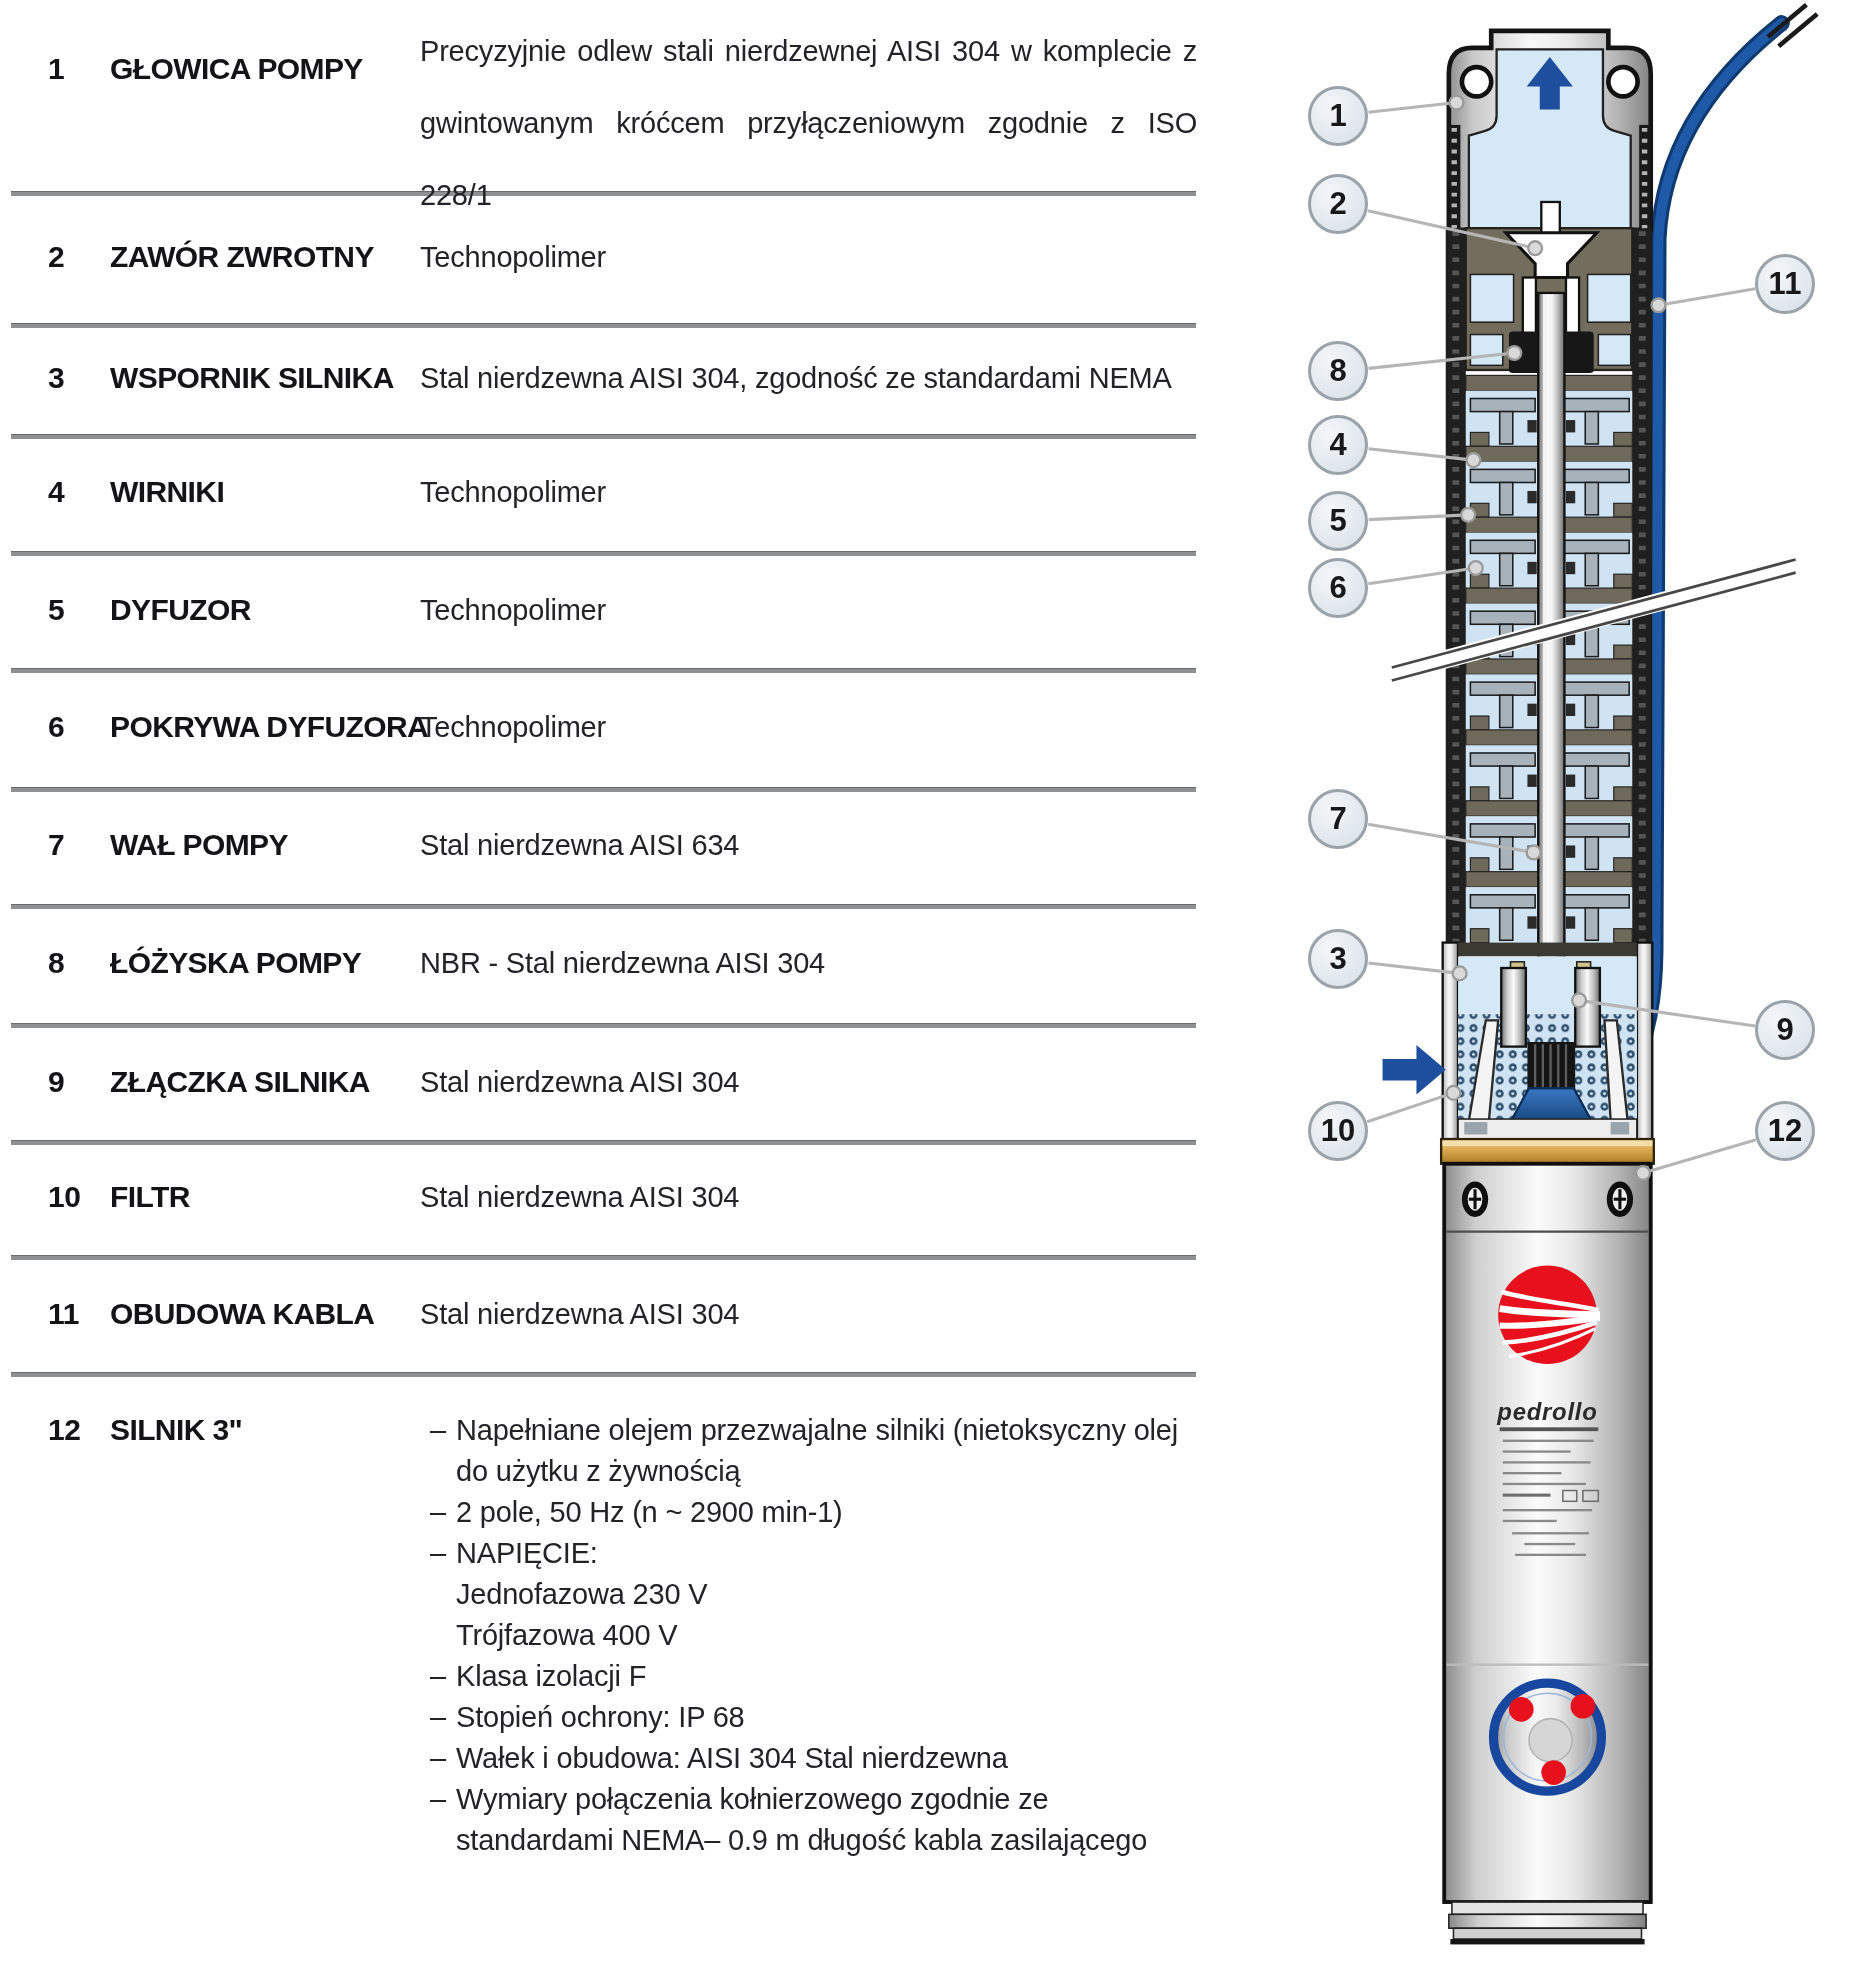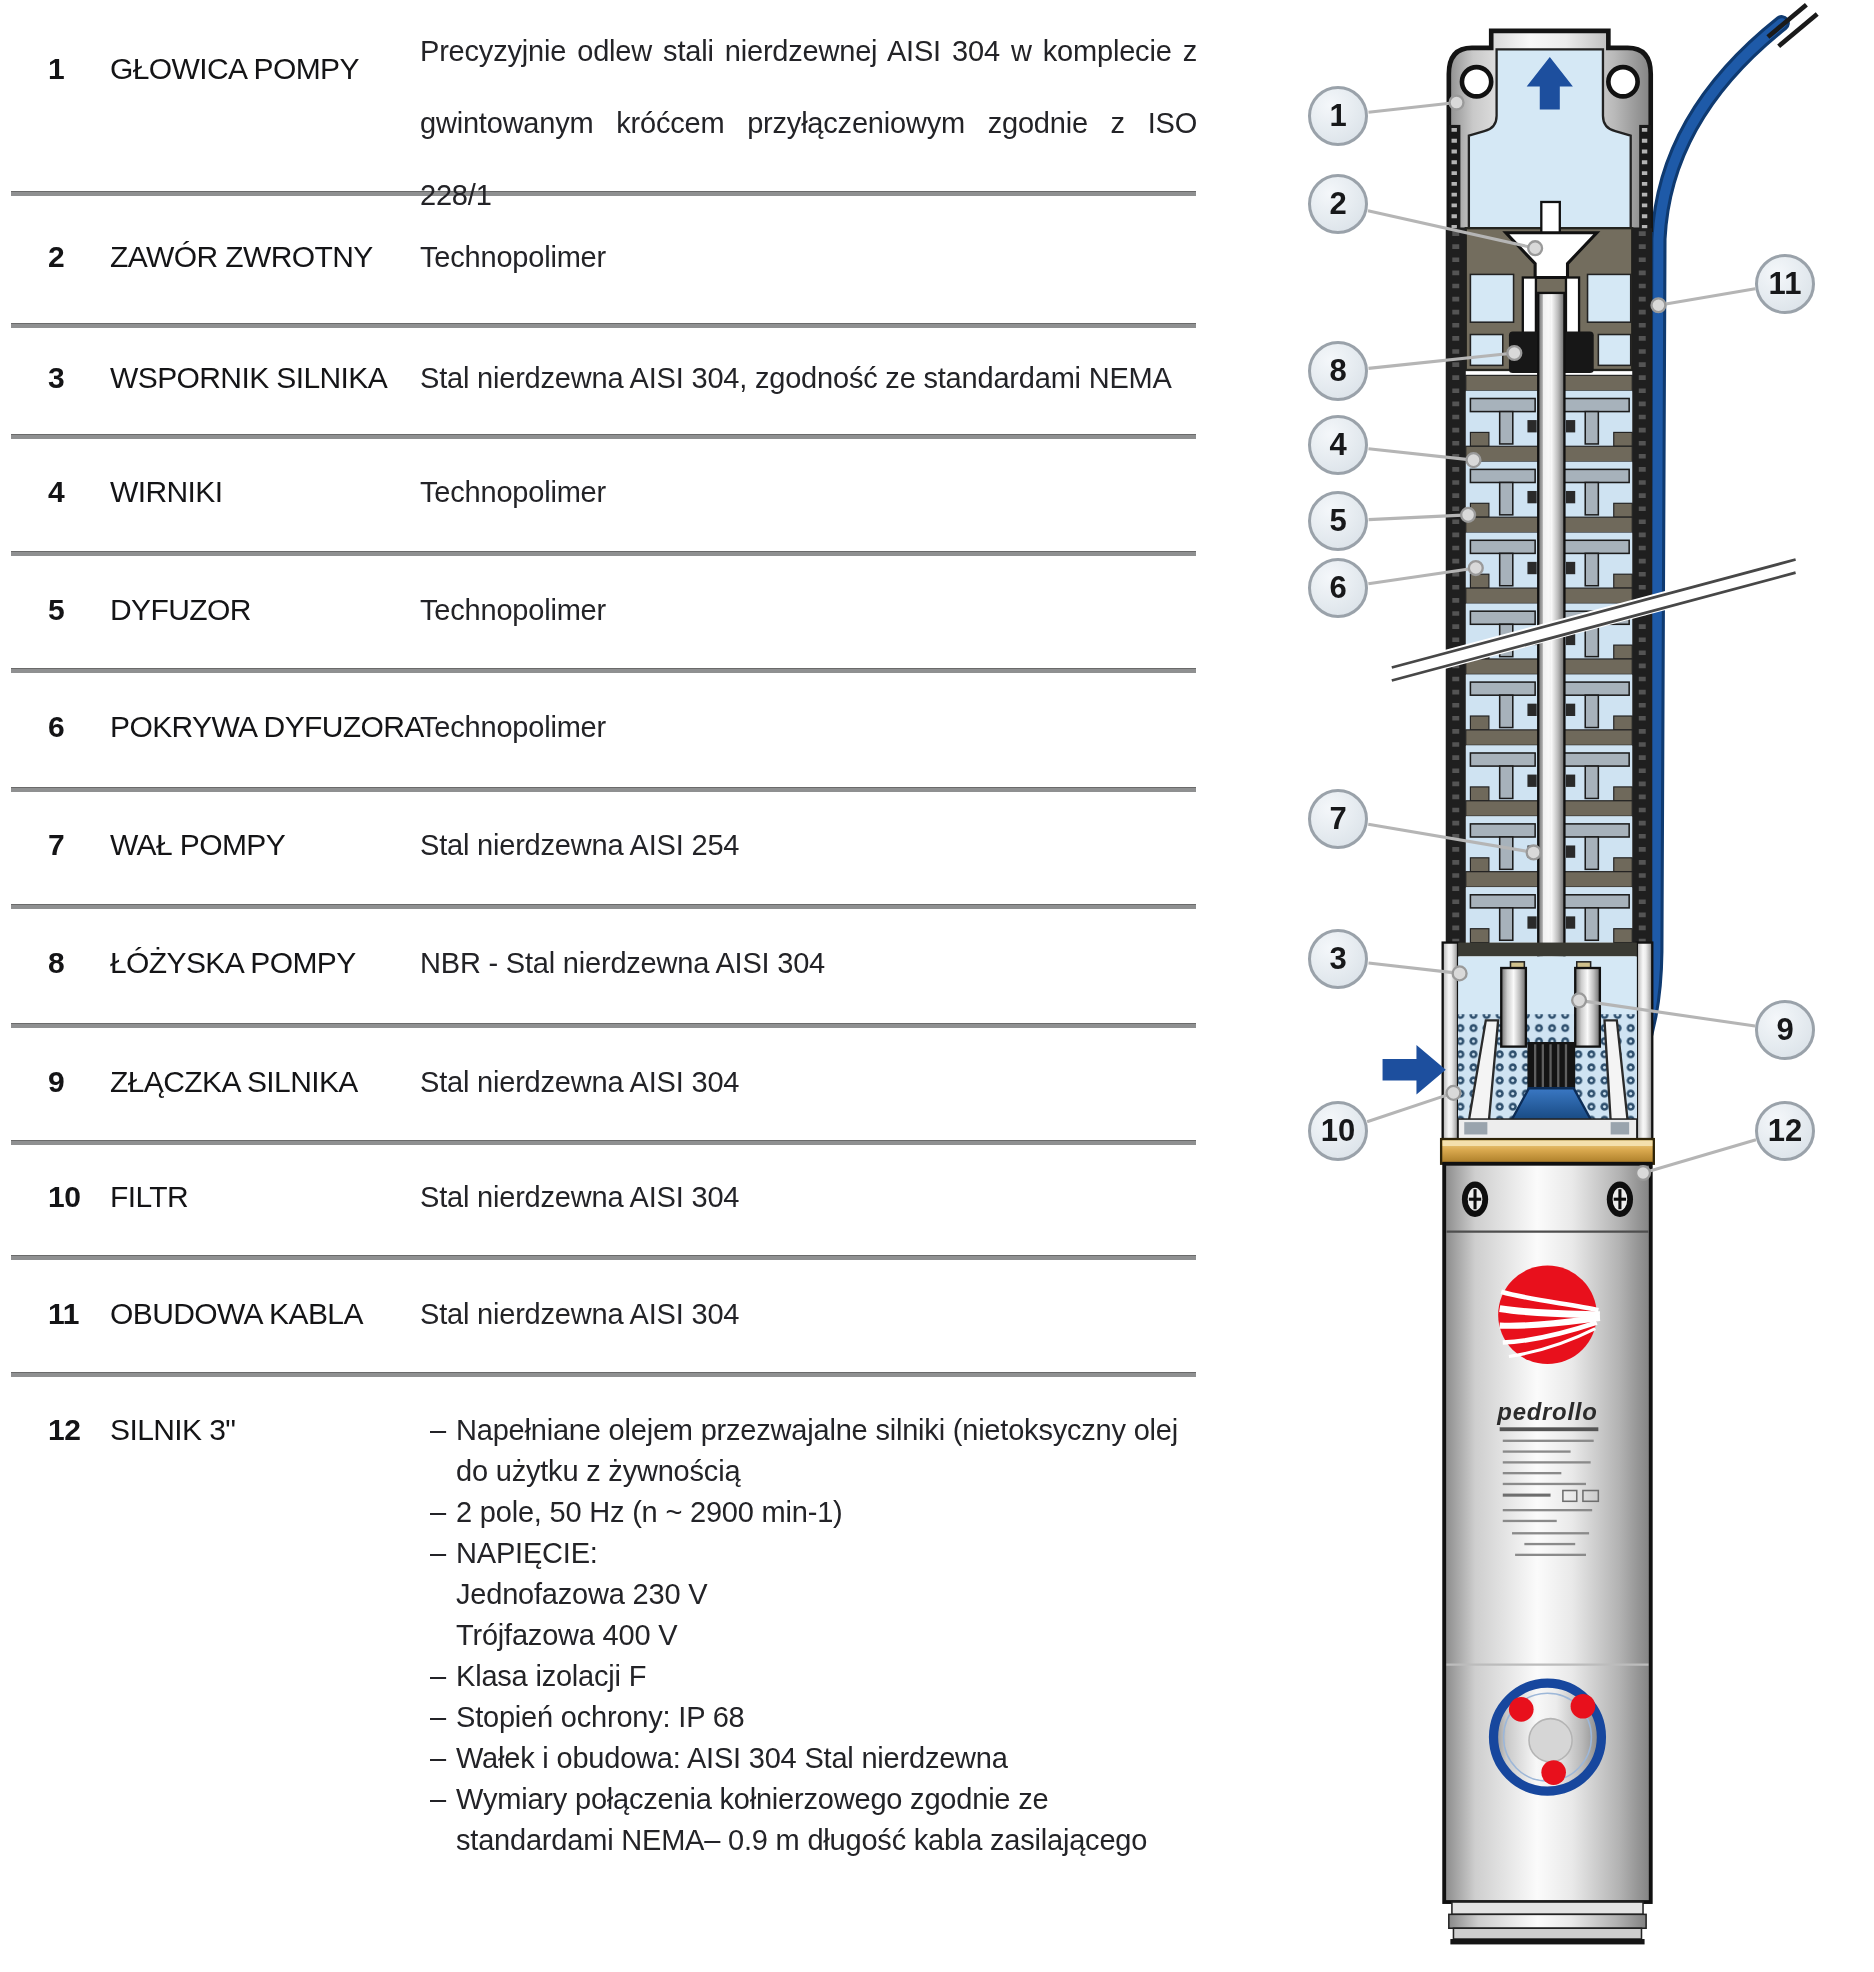--- a/index.html
+++ b/index.html
@@ -8,21 +8,21 @@
     font-family:"Liberation Sans","DejaVu Sans",sans-serif;
     -webkit-font-smoothing:antialiased;color:#1b1b1d;
   }
   #page{position:absolute;inset:0;}
   
   .divider{position:absolute;left:10.8px;width:1185px;height:3.9px;background:#8f9091;border-top:0.8px solid #6a6a6a;}
   .row{position:absolute;left:0;width:1202px;height:0;}
   .cellnum{position:absolute;left:48px;top:0;transform:translateY(-50%);
     font-weight:bold;font-size:30px;letter-spacing:-0.4px;color:#141416;}
   .cellname{position:absolute;left:110px;top:0;transform:translateY(-50%);
-    font-weight:normal;font-size:30px;letter-spacing:-0.6px;color:#141416;white-space:nowrap;}
+    font-weight:bold;font-size:30px;letter-spacing:-0.6px;color:#141416;white-space:nowrap;}
   .celldesc{position:absolute;left:420px;top:0;transform:translateY(-50%);
     font-size:29px;letter-spacing:-0.2px;color:#232327;white-space:nowrap;text-align:right;}
   .row1 .celldesc{white-space:normal;width:777px;text-align:justify;line-height:72px;word-spacing:2.3px;}
   .row1 .cellnum,.row1 .cellname{top:-54px;}
   .row12 .cellnum,.row12 .cellname{top:0;}
   .bullets{position:absolute;left:430px;top:-20px;font-size:29px;letter-spacing:-0.2px;color:#232327;line-height:41px;}
   .bline{display:flex;white-space:nowrap;}
   .bdash{width:26px;flex:0 0 26px;}
   
   #pumpsvg{position:absolute;left:0;top:0;width:1875px;height:1973px;}
@@ -315,21 +315,21 @@
         <span class="celldesc">Technopolimer</span>
       </div>
       <div class="row" style="top: 727px;">
         <span class="cellnum">6</span>
         <span class="cellname">POKRYWA DYFUZORA</span>
         <span class="celldesc">Technopolimer</span>
       </div>
       <div class="row" style="top: 845px;">
         <span class="cellnum">7</span>
         <span class="cellname">WAŁ POMPY</span>
-        <span class="celldesc">Stal nierdzewna AISI 254</span>
+        <span class="celldesc">Stal nierdzewna AISI 634</span>
       </div>
       <div class="row" style="top: 963px;">
         <span class="cellnum">8</span>
         <span class="cellname">ŁÓŻYSKA POMPY</span>
         <span class="celldesc">NBR - Stal nierdzewna AISI 304</span>
       </div>
       <div class="row" style="top: 1082px;">
         <span class="cellnum">9</span>
         <span class="cellname">ZŁĄCZKA SILNIKA</span>
         <span class="celldesc">Stal nierdzewna AISI 304</span>

